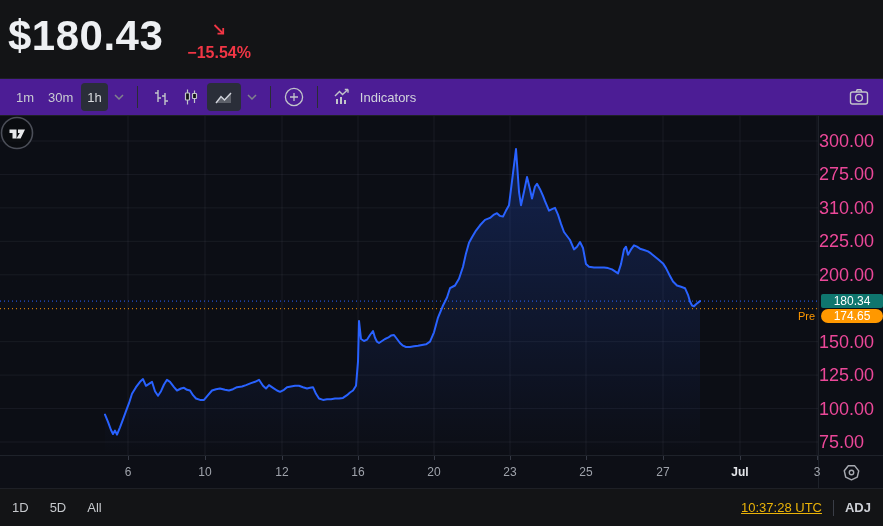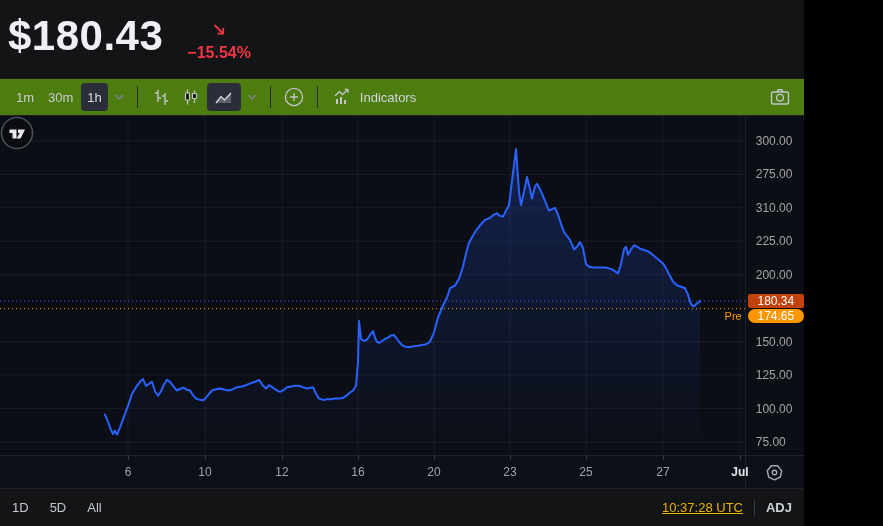--- a/index.html
+++ b/index.html
@@ -1,49 +1,49 @@
 <!DOCTYPE html>
 <html><head>
 <meta charset="utf-8">
 <style>
   * { margin:0; padding:0; box-sizing:border-box; }
   html,body { background:#000; }
   .app {
-    position:relative; width:804px; height:526px;
+    position:relative; width:883px; height:526px;
     background:#131416; color:#d1d4dc;
     font-family:"Liberation Sans", sans-serif;
     overflow:hidden; user-select:none;
   }
   
   .header { height:78px; display:flex; align-items:center; padding:0 0 6px 8px; }
   .big-price { font-size:42px; font-weight:700; color:#eef0f3; letter-spacing:.5px; }
   .change-group { display:flex; align-items:center; gap:7px; margin-left:24px; margin-top:10px;flex-direction:column; }
   .change-txt { color:#f23645; font-size:16px; font-weight:700; }
   
   .toolbar { height:38px; border-top:1px solid #1e2026; border-bottom:1px solid #1e2026;
-             display:flex; align-items:center; padding:0 10px; gap:2px; background:#4d7c0f; }
+             display:flex; align-items:center; padding:0 10px; gap:2px; background:#4c1d95; }
   .tb-btn { display:flex; align-items:center; justify-content:center; height:28px; min-width:26px;
             padding:0 6px; border-radius:4px; font-size:13px; color:#c9ccd2; cursor:pointer; }
   .tb-btn.active { background:#2a2e39; color:#d8dade; }
   .tb-chevron { display:flex; align-items:center; justify-content:center; height:28px; width:18px; cursor:pointer; }
   .tb-divider { width:1px; height:22px; background:#2a2d35; margin:0 7px; }
   .tb-icon-btn { display:flex; align-items:center; justify-content:center; height:28px; width:28px;
                  border-radius:4px; cursor:pointer; }
   .tb-icon-btn.active { background:#2a2e39; width:34px; }
   .indicators-btn { display:flex; align-items:center; gap:7px; height:28px; padding:0 6px;
                     border-radius:4px; font-size:13px; color:#d1d4dc; cursor:pointer; }
   .tb-spacer { flex:1; }
   
   .main { position:relative; height:339px; display:flex; background:#0c0e15; }
   .plot { position:relative; width:818px; height:339px; }
   .plot svg { position:absolute; left:0; top:0; }
   .pre-tag { position:absolute; right:3px; font-size:11px; color:#ff9800; line-height:14px; }
   .tv-logo { position:absolute; left:16px; top:294px; width:34px; height:34px; cursor:pointer; }
   .price-axis { position:relative; width:65px; background:#0c0e15; border-left:1px solid #1e222a; cursor:ns-resize; }
-  .pa-label { position:absolute; left:10px; font-size:12px; color:#a3a3a3; line-height:14px; }
+  .pa-label { position:absolute; left:0; font-size:18px; color:#ec4899; line-height:14px; }
   .price-badge { position:absolute; left:2px; right:0; height:14px; border-radius:2px;
                  display:flex; align-items:center; justify-content:center;
                  font-size:12px; color:#fff; line-height:14px; }
   
   .time-axis { height:33px; display:flex; background:#0d0f16; border-top:1px solid #1e222a; cursor:ew-resize; }
   .ta-plot { position:relative; width:818px; }
   .ta-tick { position:absolute; top:0; width:1px; height:4px; background:#363a45; }
   .ta-label { position:absolute; top:9px; transform:translateX(-50%); font-size:12px; color:#9fa3ab; white-space:nowrap; }
   .ta-label.em { color:#e4e6ea; font-weight:700; }
   .ta-corner { width:65px; border-left:1px solid #1e222a; display:flex; align-items:center; justify-content:center; }
@@ -178,21 +178,21 @@
     <div class="price-axis" id="price-axis">
         <div class="pa-label" style="top: 18px;">300.00</div>
         <div class="pa-label" style="top: 51px;">275.00</div>
         <div class="pa-label" style="top: 85px;">310.00</div>
         <div class="pa-label" style="top: 118px;">225.00</div>
         <div class="pa-label" style="top: 152px;">200.00</div>
         <div class="pa-label" style="top: 219px;">150.00</div>
         <div class="pa-label" style="top: 252px;">125.00</div>
         <div class="pa-label" style="top: 286px;">100.00</div>
         <div class="pa-label" style="top: 319px;">75.00</div>
-        <div class="price-badge" style="top: 178px; background: #c2410c;">180.34</div>
+        <div class="price-badge" style="top: 178px; background: #0f766e;">180.34</div>
         <div class="price-badge" style="top: 193px; background: rgb(255, 152, 0); border-radius: 7px;">174.65</div>
       </div>
   </div>
 
   <div class="time-axis">
     <div class="ta-plot" id="ta-plot">
         <div class="ta-tick" style="left: 128px;"></div>
         <div class="ta-label" style="left: 128px;">6</div>
         <div class="ta-tick" style="left: 205px;"></div>
         <div class="ta-label" style="left: 205px;">10</div>

